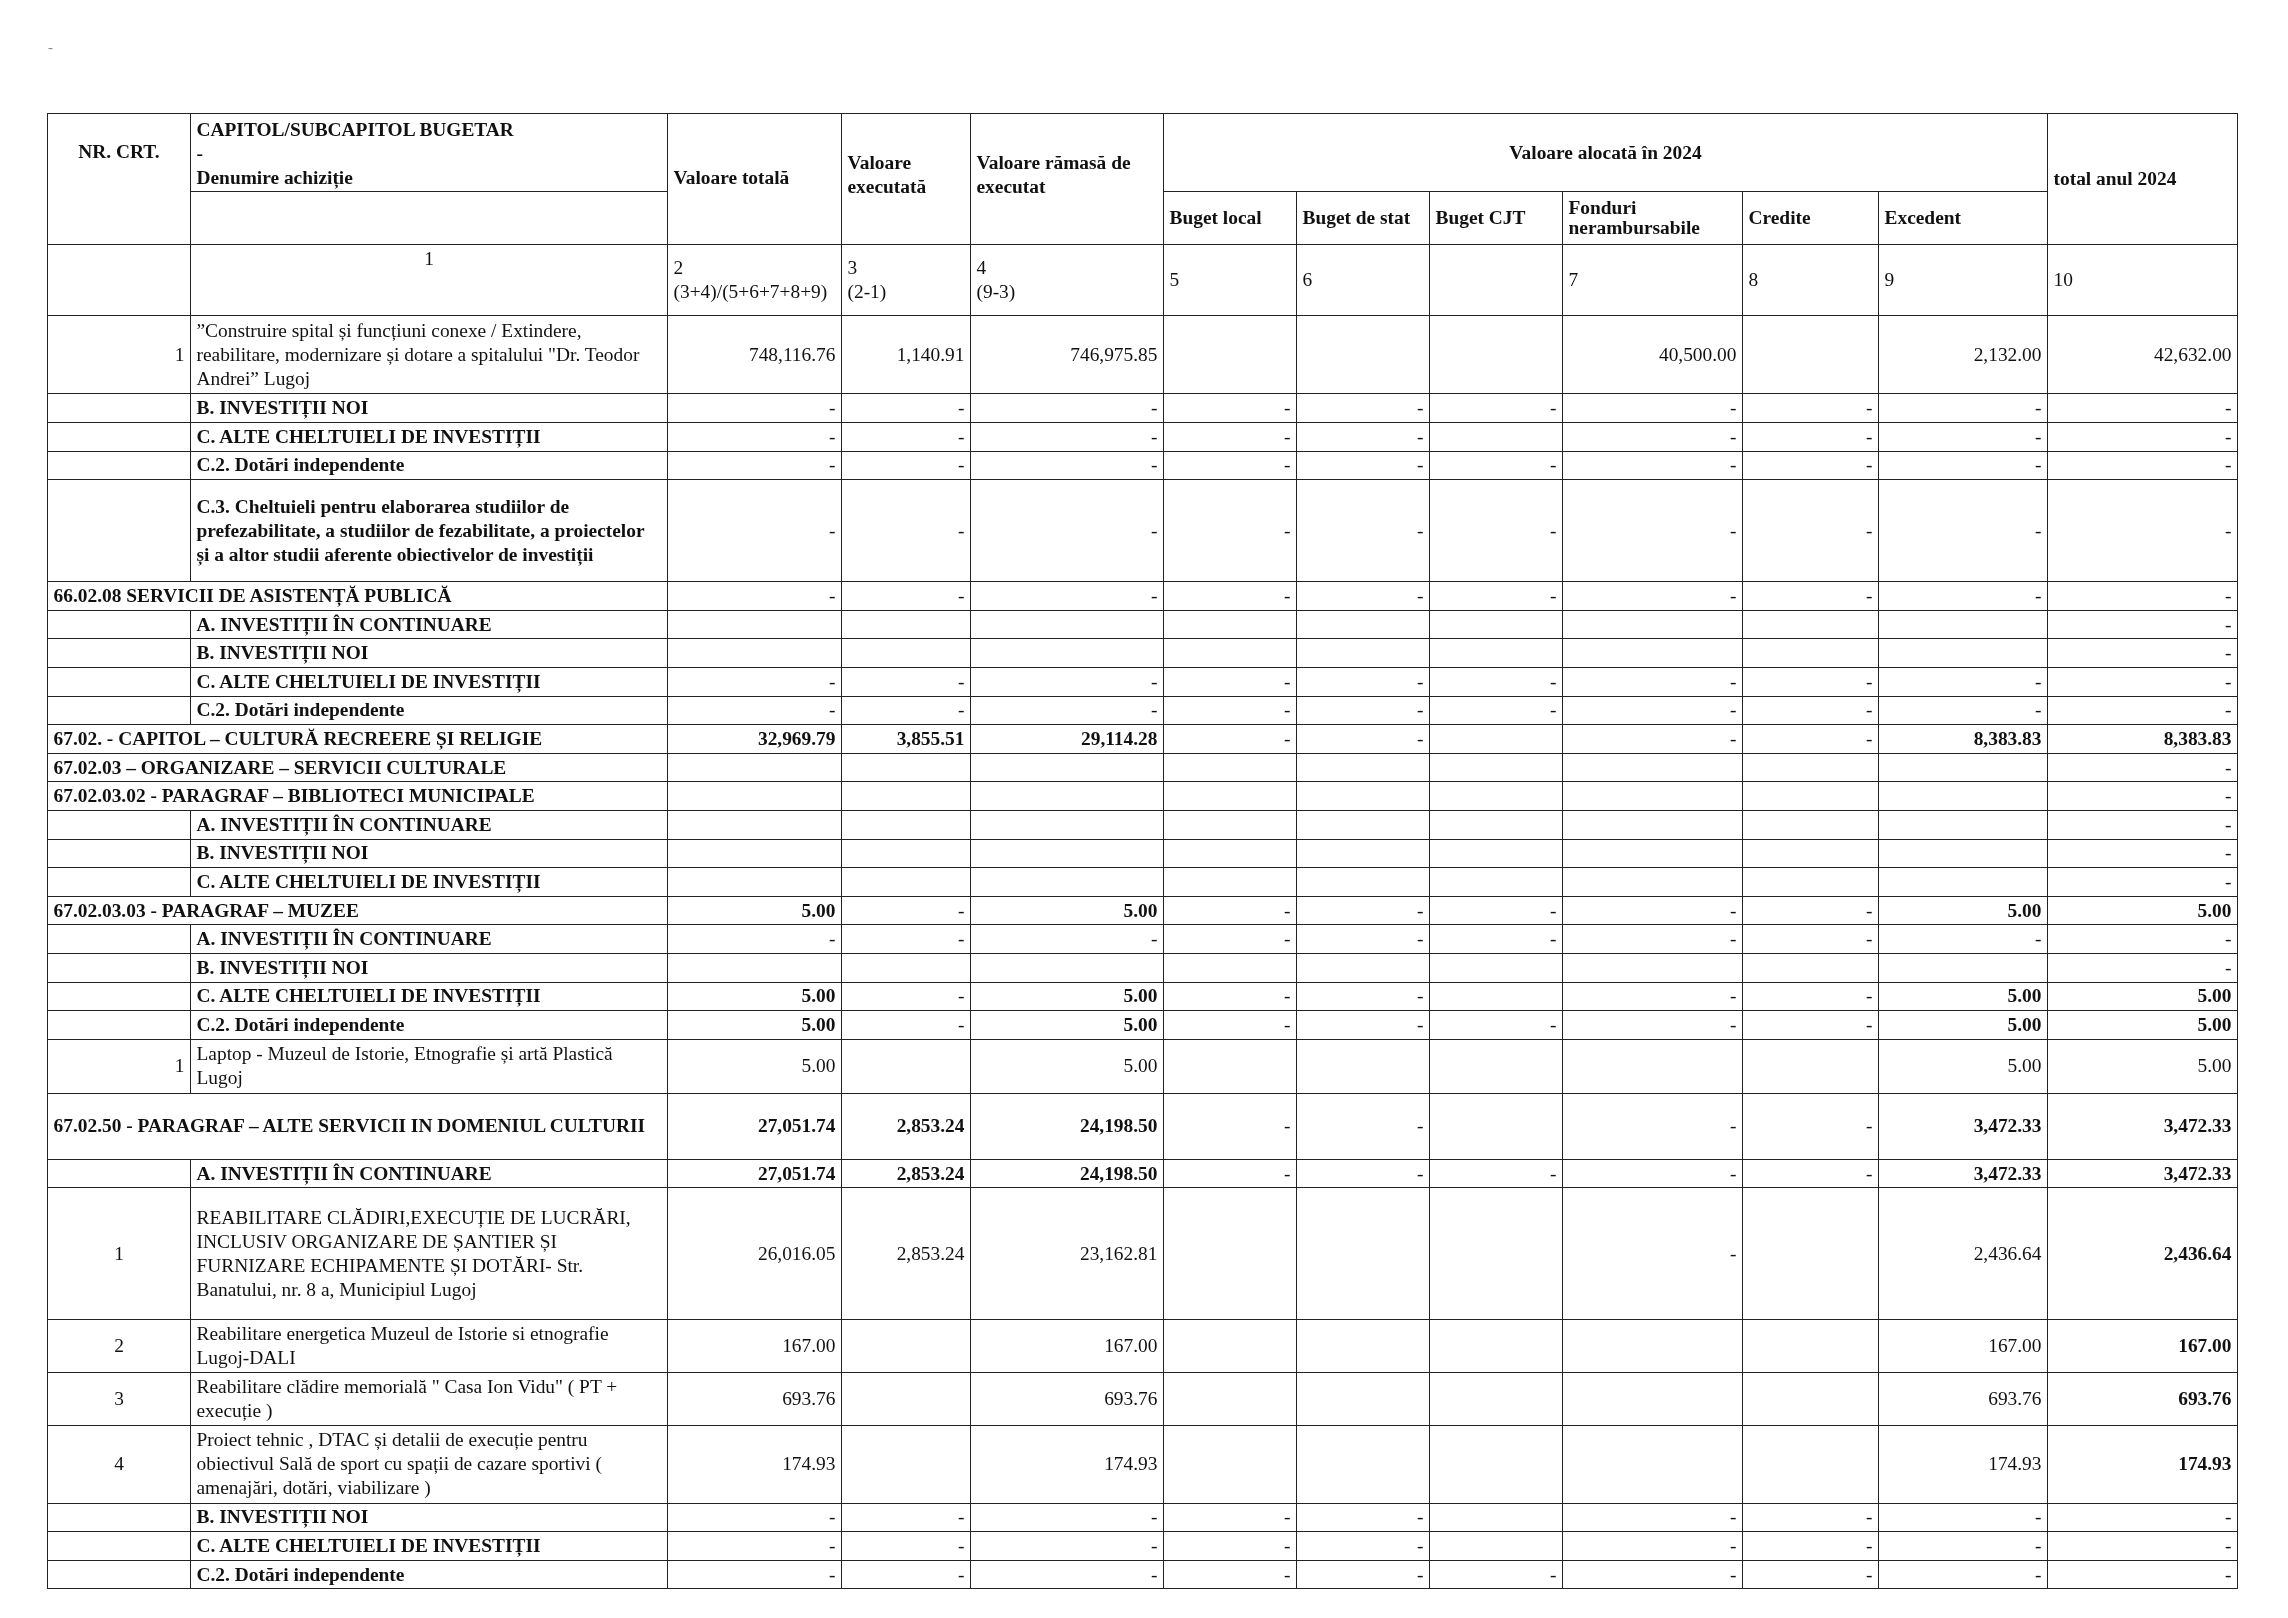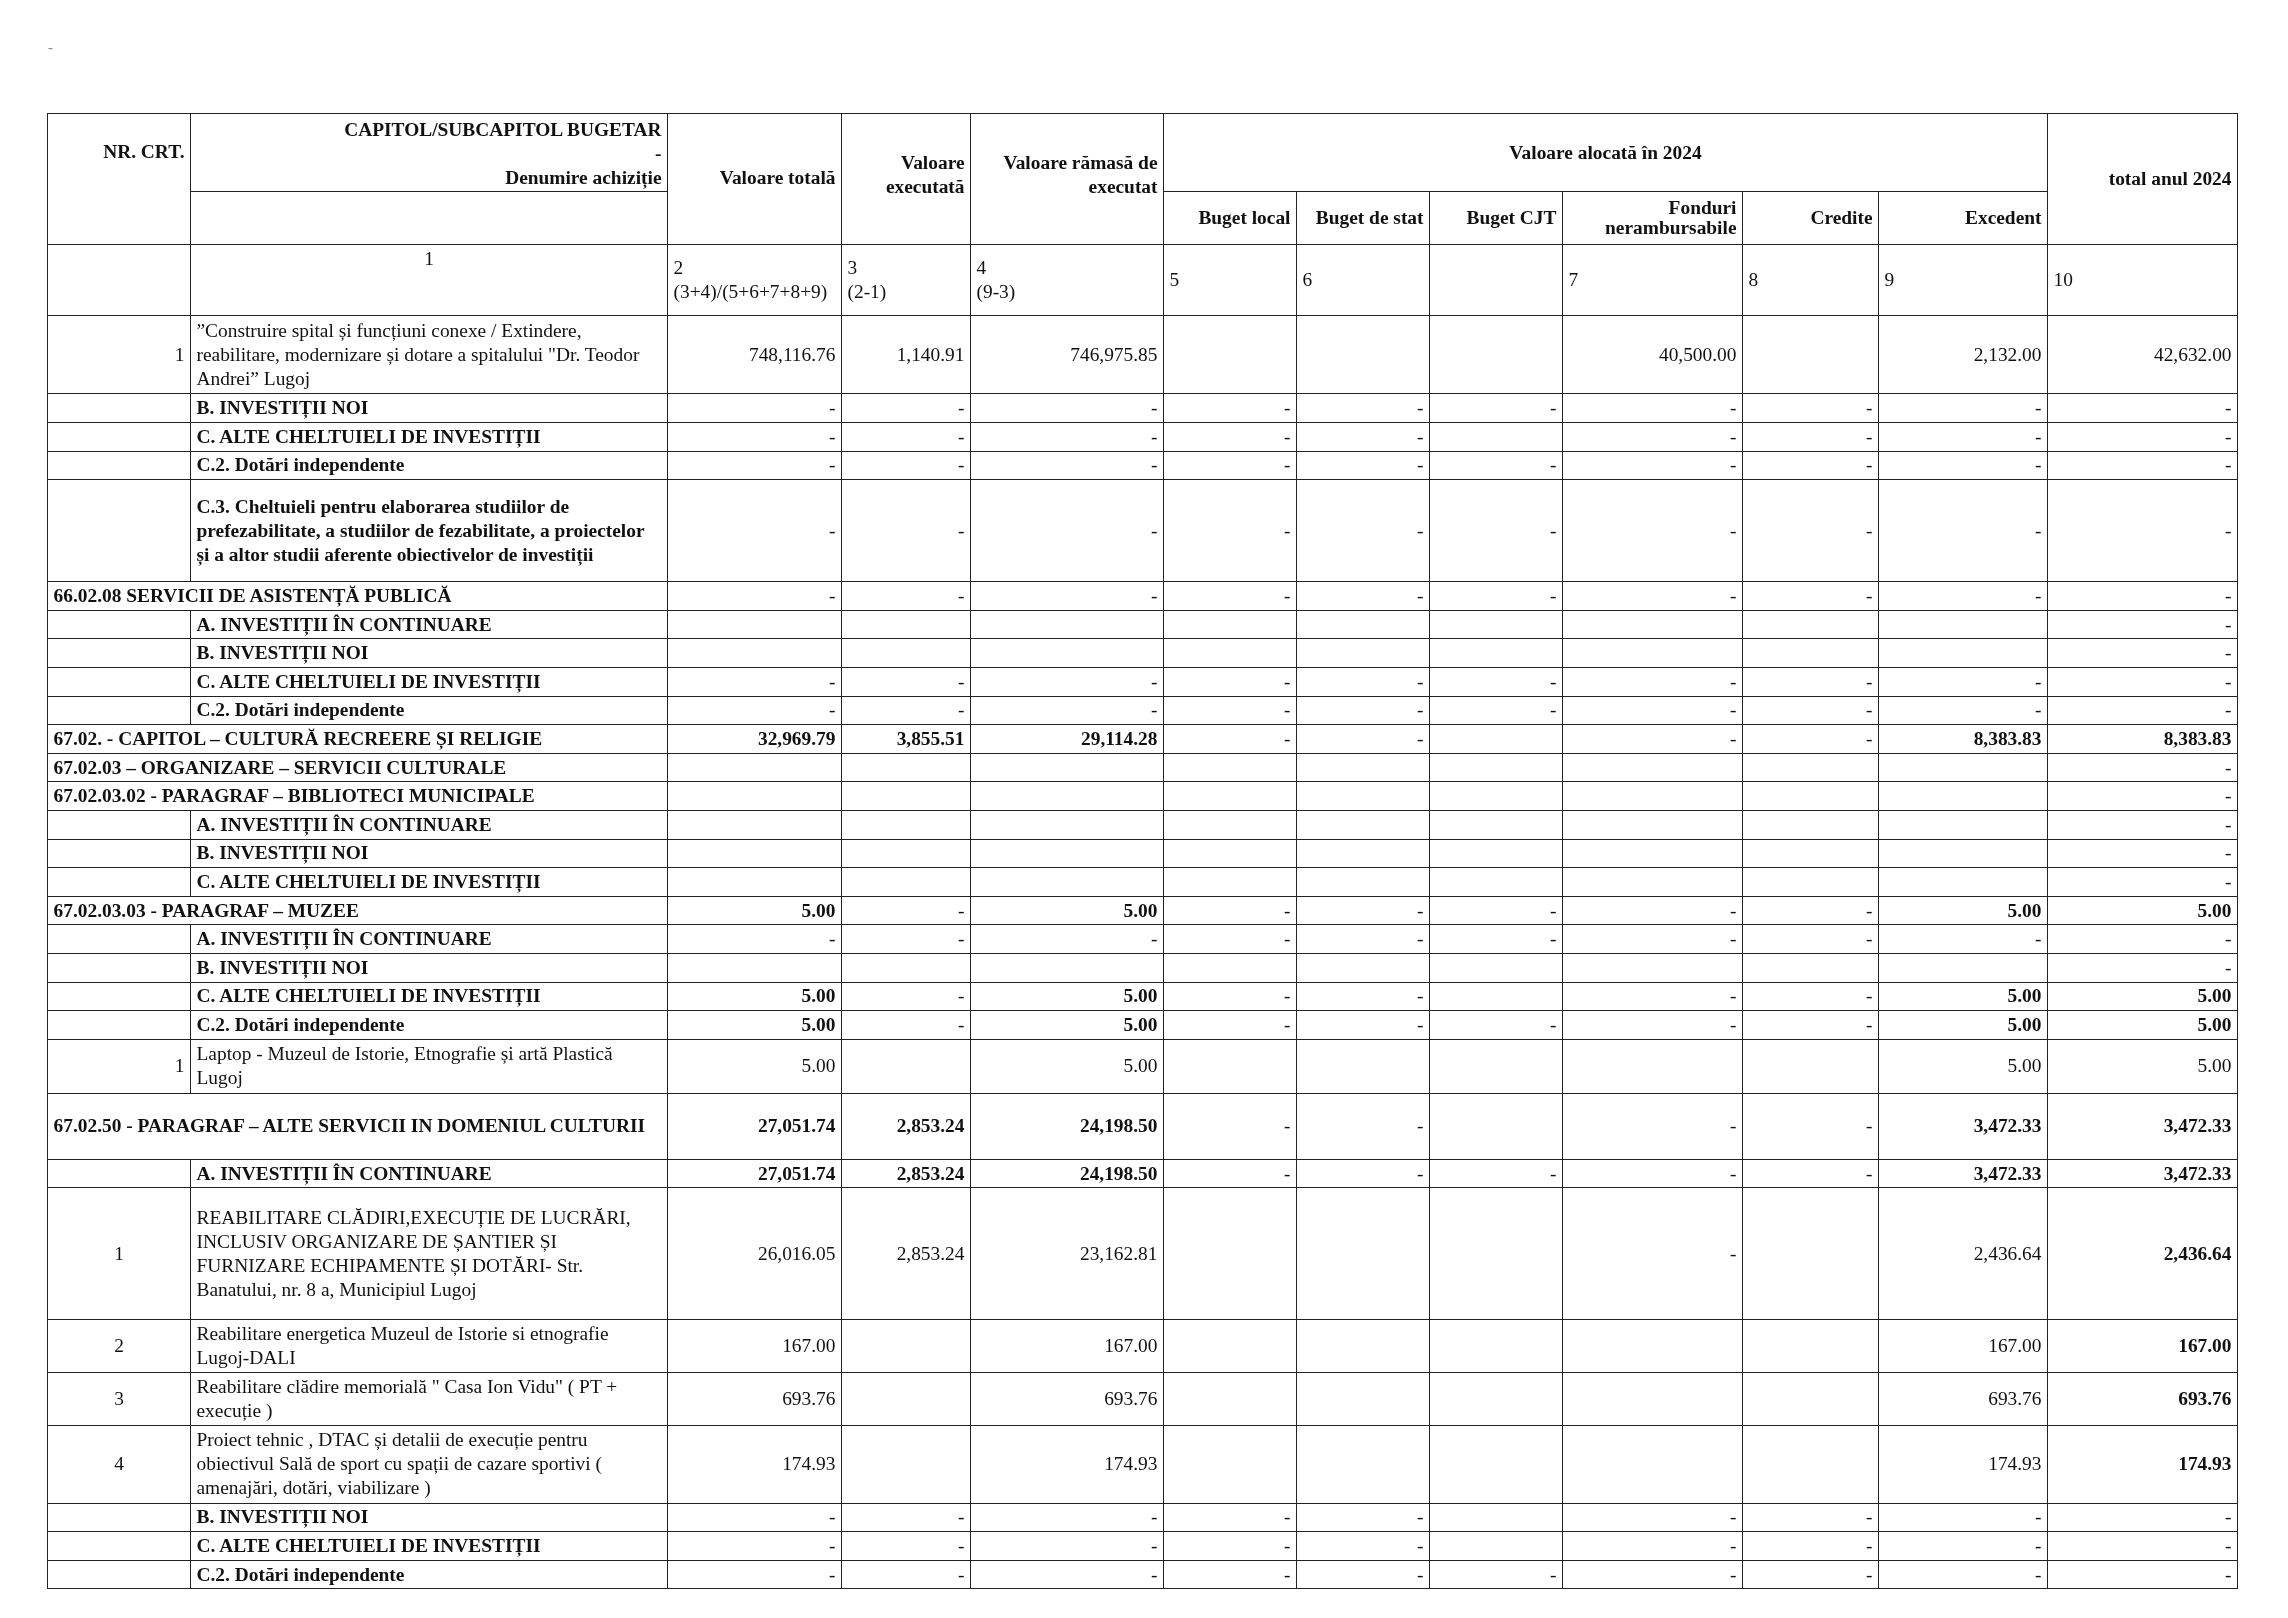--- a/index.html
+++ b/index.html
@@ -3,21 +3,21 @@
 <meta charset="utf-8">
 <style>
   html, body { margin:0; padding:0; background:#ffffff; }
   body { width:2289px; height:1619px; position:relative; overflow:hidden;
          font-family:"Liberation Serif", "DejaVu Serif", serif; color:#111; }
   .stray { position:absolute; left:48px; top:39px; font-size:14.8px; color:#888; }
   table.budget { position:absolute; left:47px; top:113px; border-collapse:collapse;
                  table-layout:fixed; width:2190px; }
   table.budget td, table.budget th { border:1.8px solid #222; padding:1.8px 5.5px;
                  font-size:19.4px; line-height:24px; vertical-align:middle; overflow:hidden; }
-  th { font-weight:bold; text-align:right; }
+  th { font-weight:bold; text-align:left; }
   .hdr-top th { vertical-align:middle; }
   .center { text-align:center !important; }
   .num { text-align:right; white-space:nowrap; }
   .nr { text-align:right; }
   .nr.c { text-align:center; }
   .b { font-weight:bold; }
   .idx td { vertical-align:middle; font-weight:normal; }
 </style>
 </head>
 <body>
@@ -34,21 +34,21 @@
       <col style="width:133px">
       <col style="width:133px">
       <col style="width:133px">
     <col style="width:180px">
       <col style="width:136px">
       <col style="width:169px">
       <col style="width:190px">
   </colgroup>
   <thead>
     <tr class="hdr-top" style="height:74px">
-      <th rowspan="2" style="text-align:right;vertical-align:top;padding-top:26px">NR. CRT.</th>
+      <th rowspan="2" style="text-align:center;vertical-align:top;padding-top:26px">NR. CRT.</th>
       <th style="vertical-align:top;padding-top:3.7px">
         <div>CAPITOL/SUBCAPITOL BUGETAR</div>
         <div>-</div>
         <div>Denumire achiziție</div>
       </th>
       <th rowspan="2" style="vertical-align:top;padding-top:52px">Valoare totală</th>
       <th rowspan="2" style="vertical-align:top;padding-top:37px">Valoare executată</th>
       <th rowspan="2" style="vertical-align:top;padding-top:37px">Valoare rămasă de executat</th>
       <th colspan="6" class="center">Valoare alocată în 2024</th>
       <th rowspan="2">total anul 2024</th>

